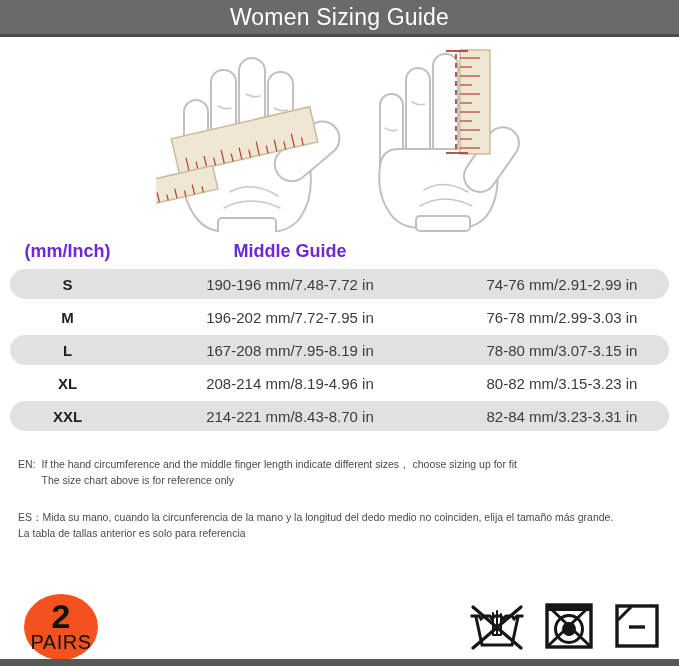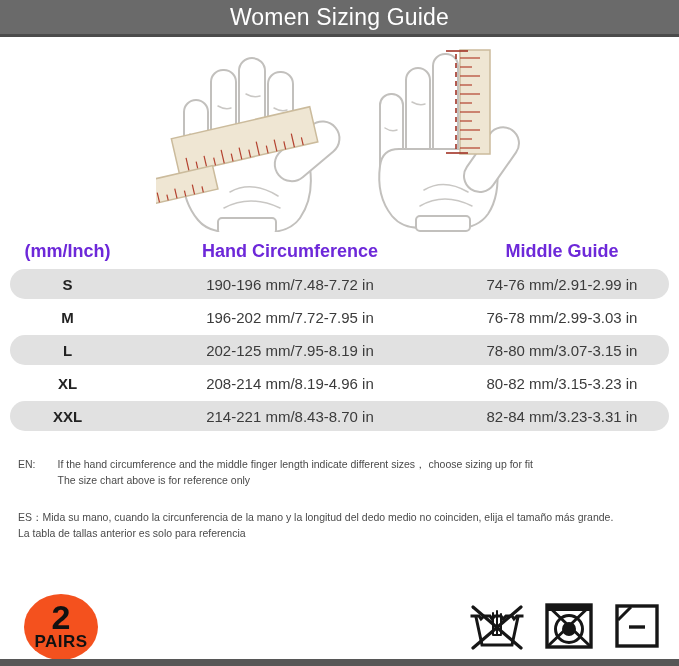--- a/index.html
+++ b/index.html
@@ -32,31 +32,31 @@
     height:30px;align-items:center;text-align:center;
   }
   .trow.head{font-weight:bold;font-size:18px;color:#6d28d9;height:30px;margin-bottom:2px;}
   .trow.body-row{margin-top:3px;font-size:15px;color:#3b3b3b;border-radius:15px;}
   .trow.body-row .size{font-weight:bold;color:#222;}
   .trow.striped{background:#e1e1e1;}
 
   
   .note{position:absolute;left:18px;font-size:10.5px;color:#4a4a4a;line-height:16px;}
   .note-en{top:456px;display:flex;}
-  .note-en .lbl{margin-right:22px;}
+  .note-en .lbl{margin-right:6px;}
   .note-es{top:509px;}
 
   
   .badge{
     position:absolute;left:24px;top:594px;width:74px;height:66px;
     background:#f4511e;border-radius:50%;
     display:flex;flex-direction:column;align-items:center;justify-content:center;
   }
   .badge .num{font-size:34px;font-weight:bold;color:#111;line-height:30px;}
-  .badge .lab{font-size:17px;font-weight:bold;color:#111;letter-spacing:0.5px;}
+  .badge .lab{font-size:20px;font-weight:normal;color:#111;letter-spacing:0.5px;}
 
   
   .care{position:absolute;top:601px;right:17px;display:flex;gap:17px;align-items:flex-start;}
   .care svg{display:block;}
 
   
   .footer-bar{position:absolute;left:0;right:0;bottom:0;height:7px;background:#575757;}
 </style>
 </head>
 <body>
@@ -159,37 +159,36 @@
           <line x1="74" y1="111" x2="96" y2="111"></line>
           <line x1="84" y1="12" x2="84" y2="108" stroke-dasharray="5 4"></line>
         </g>
       </g>
     </svg>
   </div>
 
   <div class="size-table">
     <div class="trow head">
       <span>(mm/Inch)</span>
-      <span>Hand Circumference</span>
       <span>Middle Guide</span>
     </div>
 
     <div class="trow body-row striped">
       <span class="size">S</span>
       <span>190-196 mm/7.48-7.72 in</span>
       <span>74-76 mm/2.91-2.99 in</span>
     </div>
     <div class="trow body-row">
       <span class="size">M</span>
       <span>196-202 mm/7.72-7.95 in</span>
       <span>76-78 mm/2.99-3.03 in</span>
     </div>
     <div class="trow body-row striped">
       <span class="size">L</span>
-      <span>202-125 mm/7.95-8.19 in</span>
+      <span>167-208 mm/7.95-8.19 in</span>
       <span>78-80 mm/3.07-3.15 in</span>
     </div>
     <div class="trow body-row">
       <span class="size">XL</span>
       <span>208-214 mm/8.19-4.96 in</span>
       <span>80-82 mm/3.15-3.23 in</span>
     </div>
     <div class="trow body-row striped">
       <span class="size">XXL</span>
       <span>214-221 mm/8.43-8.70 in</span>

